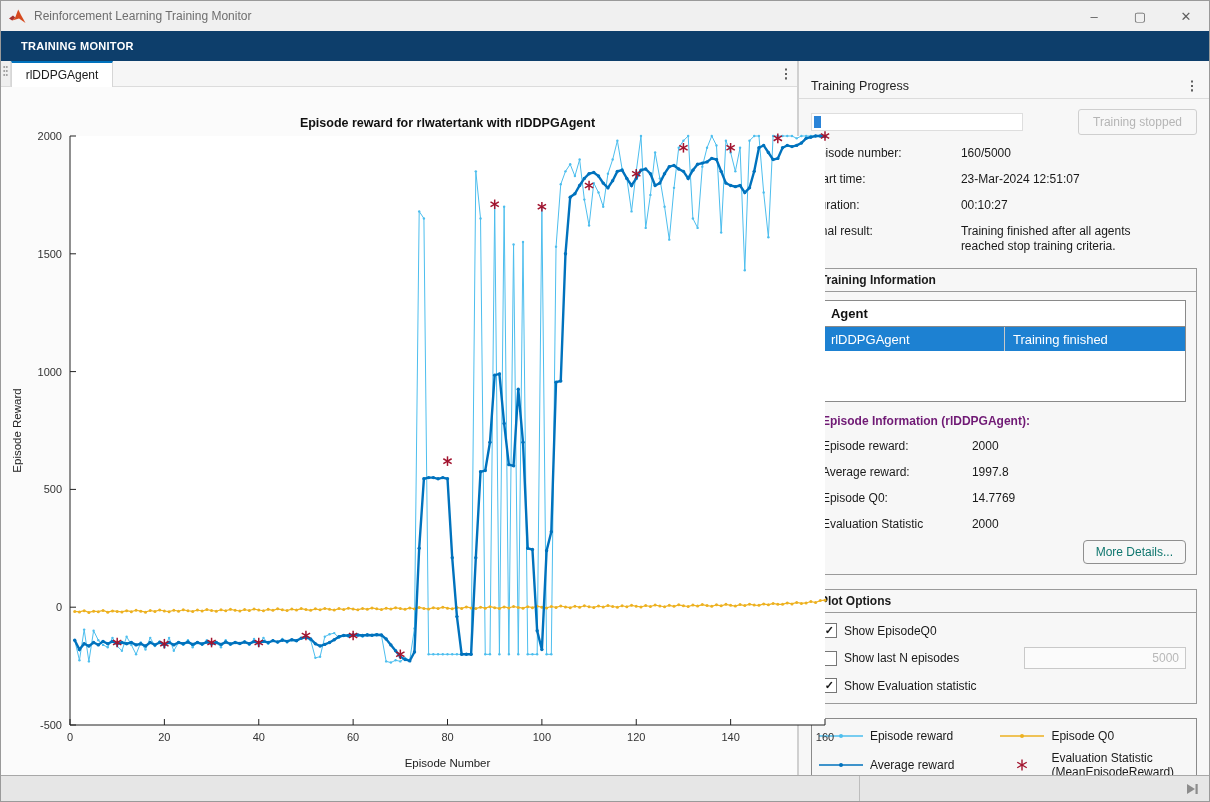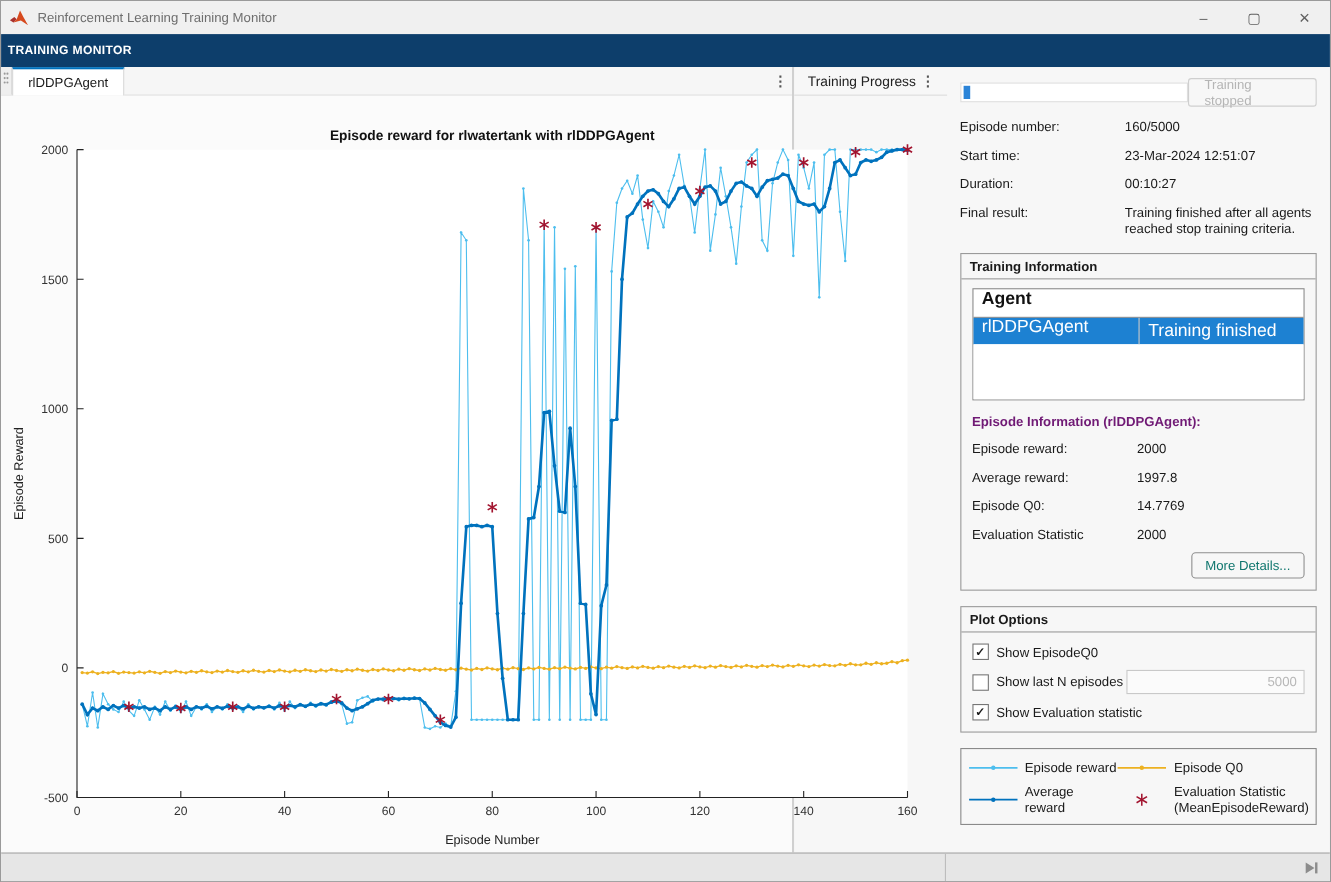--- a/index.html
+++ b/index.html
@@ -6,53 +6,53 @@
   body{font-family:"Liberation Sans",sans-serif;background:#cfcfcf;}
   .window{width:1210px;height:802px;background:#f7f7f7;display:flex;flex-direction:column;overflow:hidden;border:1px solid #9a9a9a;box-sizing:border-box;}
   
   .titlebar{height:30px;background:#f0f0f0;display:flex;align-items:center;flex:0 0 auto;}
   .titlebar .logo{margin-left:8px;display:flex;align-items:center;}
   .titlebar .wtitle{margin-left:8px;font-size:12px;color:#6e6e6e;}
   .wcontrols{margin-left:auto;display:flex;height:100%;}
   .wbtn{width:46px;height:100%;display:flex;align-items:center;justify-content:center;color:#5f5f5f;font-size:13px;cursor:default;}
   
   .ribbon{height:30px;background:#0d3e6b;display:flex;align-items:center;flex:0 0 auto;}
-  .ribbon .rtab{color:#ffffff;font-size:11px;font-weight:bold;letter-spacing:.3px;padding:0 6px;height:100%;display:flex;align-items:center;}
+  .ribbon .rtab{color:#ffffff;font-size:11px;font-weight:bold;letter-spacing:.3px;padding:0 20px;height:100%;display:flex;align-items:center;}
   
   .main{flex:1 1 auto;display:flex;min-height:0;}
   .left{width:858px;display:flex;flex-direction:column;background:#fbfbfb;min-width:0;}
   .tabstrip{height:25px;background:#f6f6f6;border-bottom:1px solid #dcdcdc;display:flex;align-items:stretch;flex:0 0 auto;}
   .grip{width:9px;background:#efefef;border-right:1px solid #dcdcdc;display:flex;align-items:flex-start;justify-content:center;padding-top:4px;}
   .doctab{width:100px;background:#ffffff;border-top:2px solid #0072bd;border-right:1px solid #d6d6d6;border-left:1px solid #d6d6d6;display:flex;align-items:center;justify-content:center;font-size:12px;color:#1a1a1a;margin-bottom:-1px;}
   .kebab{margin-left:auto;width:22px;display:flex;align-items:center;justify-content:center;color:#555;font-size:13px;font-weight:bold;}
   .chartwrap{flex:1 1 auto;position:relative;background:#fbfbfb;}
   .chartwrap svg{position:absolute;left:0;top:0;}
   svg text{font-family:"Liberation Sans",sans-serif;}
   .tick{font-size:11px;fill:#333;text-anchor:middle;}
   .tick.end{text-anchor:end;}
   .ctitle{font-size:12.5px;font-weight:bold;fill:#111;text-anchor:middle;}
   .alabel{font-size:11.5px;fill:#222;text-anchor:middle;}
   .divider{width:2px;background:#d0d0d0;flex:0 0 auto;}
   
-  .right{flex:1 1 auto;background:#f7f7f7;display:flex;flex-direction:row;min-width:0;}
+  .right{flex:1 1 auto;background:#f7f7f7;display:flex;flex-direction:column;min-width:0;margin-top:12px;}
   .rheader{height:25px;border-bottom:1px solid #dcdcdc;display:flex;align-items:center;flex:0 0 auto;}
   .rheader .rtitle{font-size:12.5px;color:#222;margin-left:12px;}
   .rbody{flex:1 1 auto;padding:10px 12px 0 12px;overflow:hidden;}
   .progrow{display:flex;align-items:center;}
   .ptrack{width:210px;height:16px;background:#ffffff;border:1px solid #dedede;position:relative;}
   .pfill{position:absolute;left:2px;top:2px;bottom:2px;background:#2b84d8;}
   .stopbtn{margin-left:auto;height:24px;padding:0 14px;border:1px solid #cfcfcf;border-radius:3px;background:#f7f7f7;color:#b5b5b5;font-size:12px;display:flex;align-items:center;}
   .frow{display:flex;margin-top:11px;font-size:12px;color:#1a1a1a;line-height:15px;}
   .frow .lbl{width:150px;flex:0 0 auto;}
   .frow .val{flex:1 1 auto;max-width:190px;}
   .groupbox{border:1px solid #9a9a9a;background:#f7f7f7;margin-top:14px;}
   .gtitle{font-size:12px;font-weight:bold;color:#1a1a1a;padding:4px 8px;border-bottom:1px solid #9a9a9a;}
   .gbody{padding:8px 10px 10px 10px;}
   .agenttable{border:1px solid #8a8a8a;background:#ffffff;}
-  .trow{display:flex;height:25px;align-items:flex-start;font-size:16px;}
+  .trow{display:flex;height:25px;align-items:center;font-size:13px;}
   .thead{font-weight:bold;color:#111;border-bottom:1px solid #8a8a8a;}
   .tcell{flex:1 1 50%;padding-left:8px;box-sizing:border-box;}
   .thead .tcell + .tcell, .tsel .tcell + .tcell{border-left:1px solid #c8c8c8;height:100%;display:flex;align-items:center;}
   .tsel{background:#1d81d2;color:#ffffff;height:24px;}
   .tempty{height:50px;background:#ffffff;}
   .epititle{font-size:12px;font-weight:bold;color:#701a75;margin-top:12px;}
   .btnrow{display:flex;justify-content:flex-end;margin-top:8px;}
   .morebtn{height:22px;padding:0 12px;border:1px solid #8f8f8f;border-radius:4px;background:#f7f7f7;color:#0f766e;font-size:12px;display:flex;align-items:center;}
   .cbrow{display:flex;align-items:center;margin-top:9px;font-size:12px;color:#1a1a1a;}
   .cbrow:first-child{margin-top:2px;}

